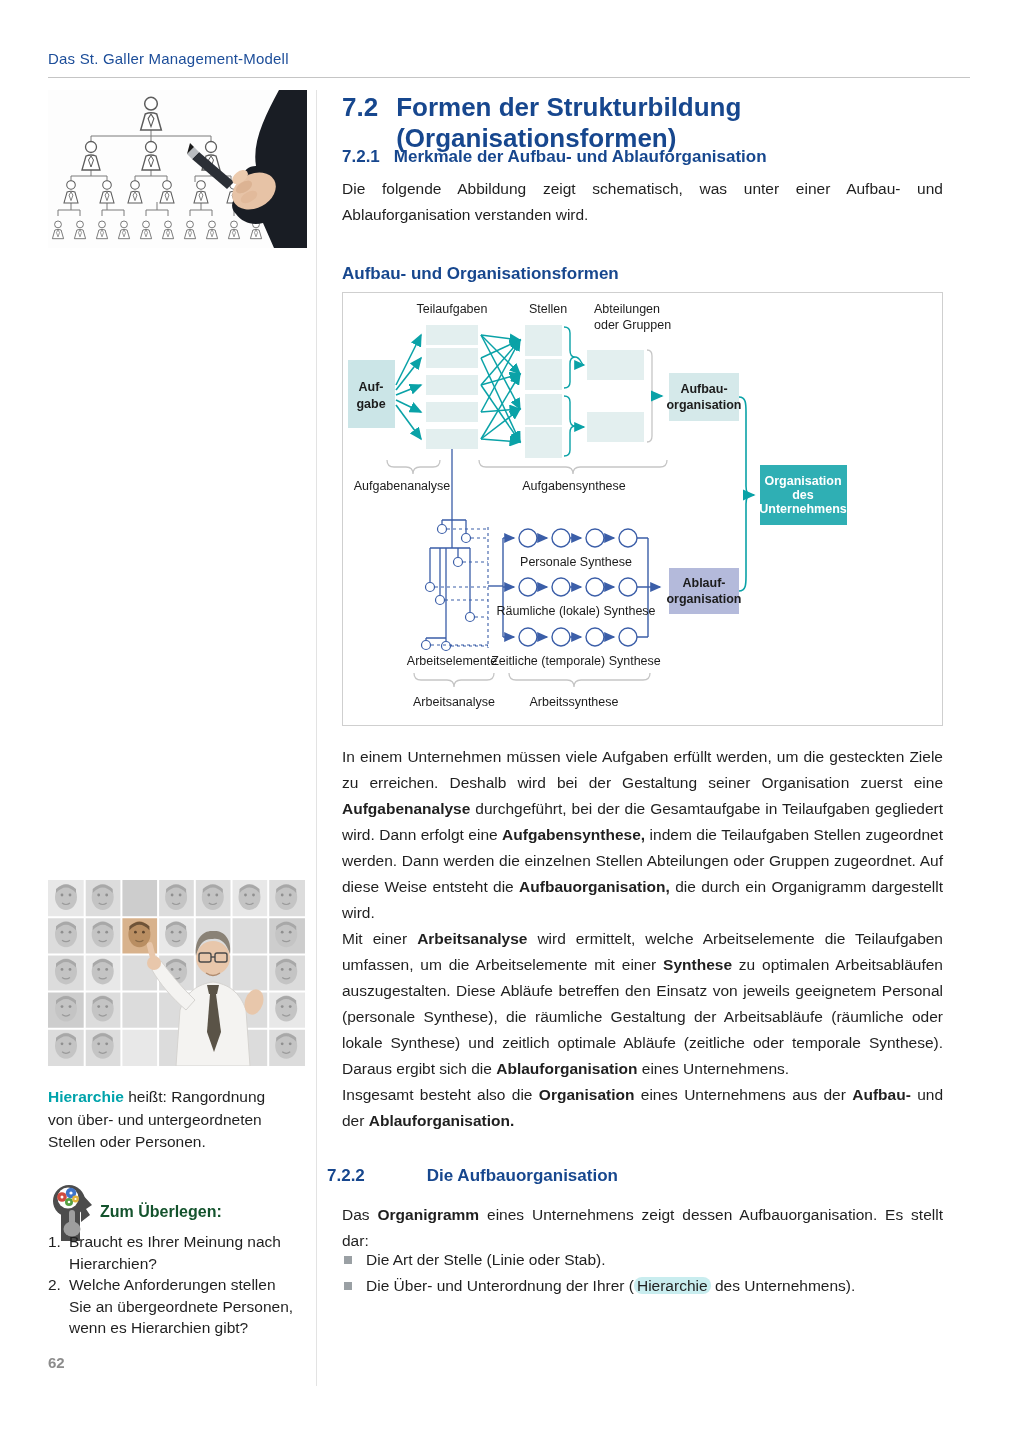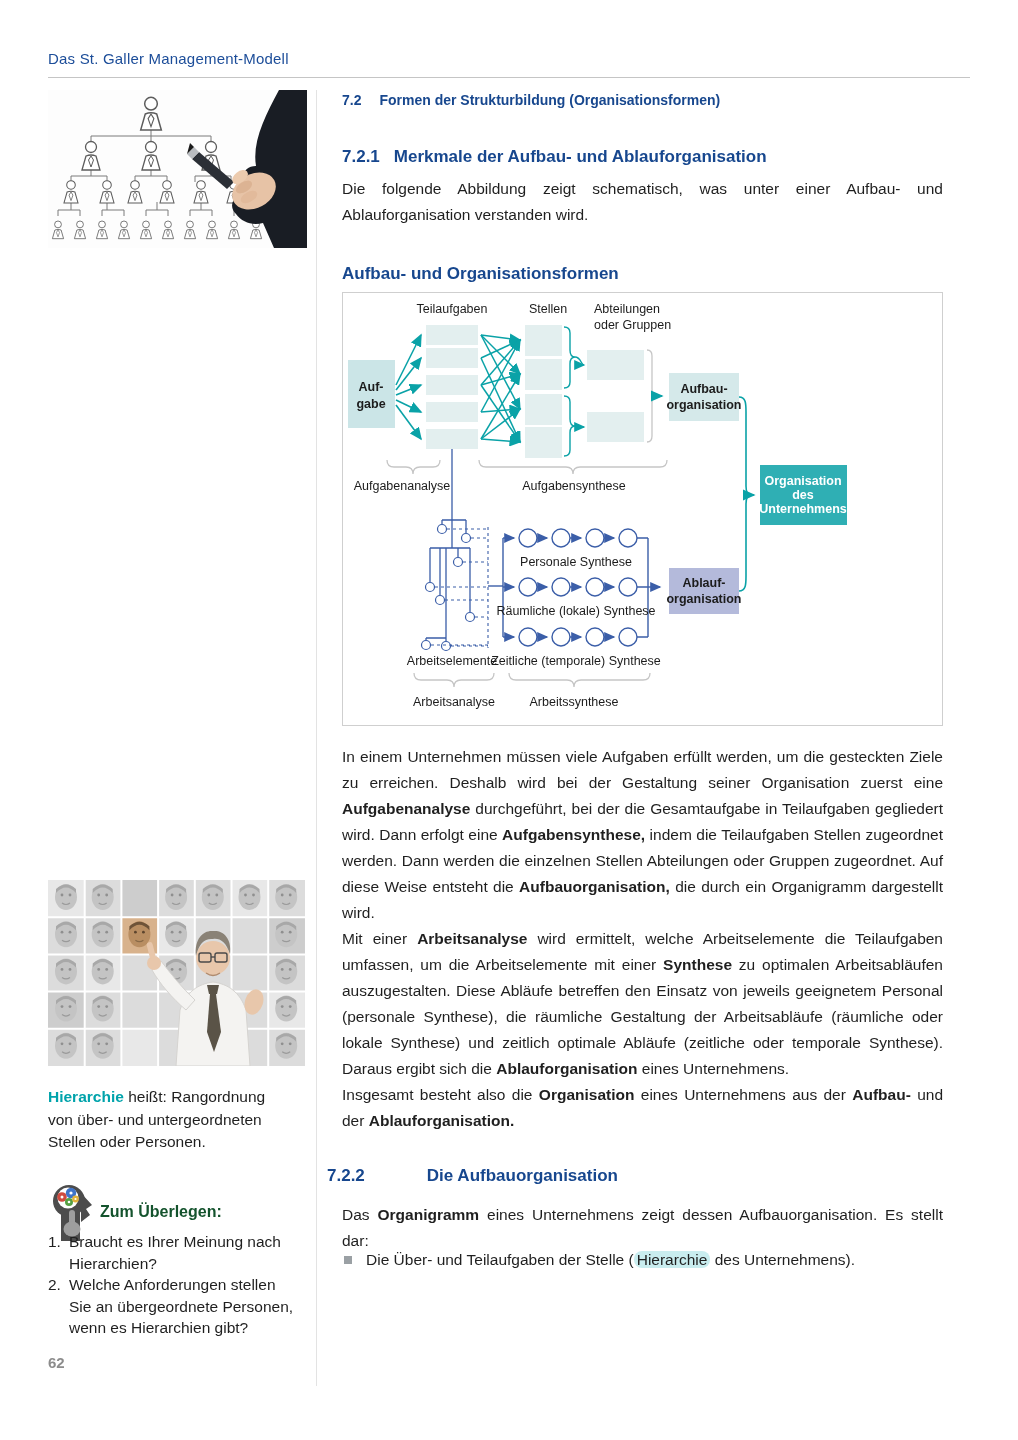--- a/index.html
+++ b/index.html
@@ -7,21 +7,21 @@
   body {
     width:1018px; height:1440px; position:relative; overflow:hidden;
     font-family:"Liberation Sans","DejaVu Sans",sans-serif; color:#1f1f1f;
   }
   .abs { position:absolute; }
 
   .running-header { left:48px; top:50px; font-size:15px; color:#1c4d99; letter-spacing:.2px; }
   .header-rule { left:48px; top:77px; width:922px; height:1px; background:#c5c5c5; }
   .vrule { left:316px; top:90px; width:1px; height:1296px; background:#e3e3e3; }
 
-  .h1 { left:342px; top:92px; font-size:14px; font-weight:bold; color:#17478e; display:flex; }
+  .h1 { left:342px; top:92px; font-size:26px; font-weight:bold; color:#17478e; display:flex; }
   .h1 .num { margin-right:18px; }
   .h2 { font-size:17px; font-weight:bold; color:#17478e; display:flex; }
   .h2 .num { margin-right:14px; }
   .h2a { left:342px; top:147px;align-items:flex-end; }
   .h2b { left:327px; top:1166px;gap:48px; }
 
   .bodytext { width:601px; font-size:15.5px; line-height:26px; text-align:justify; color:#1f1f1f; }
   .intro { left:342px; top:176px; }
   .p1 { left:342px; top:744px; }
   .p2 { left:342px; top:926px; }
@@ -294,21 +294,22 @@
 <div class="abs bodytext p2"><span>Mit einer </span><span class="b">Arbeitsanalyse</span><span> wird ermittelt, welche Arbeitselemente die Teilaufgaben umfassen, um die Arbeitselemente mit einer </span><span class="b">Synthese</span><span> zu optimalen Arbeitsabläufen auszugestalten. Diese Abläufe betreffen den Einsatz von jeweils geeignetem Personal (personale Synthese), die räumliche Gestaltung der Arbeitsabläufe (räumliche oder lokale Synthese) und zeitlich optimale Abläufe (zeitliche oder temporale Synthese). Daraus ergibt sich die </span><span class="b">Ablauforganisation</span><span> eines Unternehmens.</span></div>
 <div class="abs bodytext p3"><span>Insgesamt besteht also die </span><span class="b">Organisation</span><span> eines Unternehmens aus der </span><span class="b">Aufbau-</span><span> und der </span><span class="b">Ablauforganisation.</span></div>
 
 <div class="abs h2 h2b">
   <span class="num">7.2.2</span>
   <span>Die Aufbauorganisation</span>
 </div>
 <div class="abs bodytext p4"><span>Das </span><span class="b">Organigramm</span><span> eines Unternehmens zeigt dessen Aufbauorganisation. Es stellt dar:</span></div>
 
 <div class="abs bullets">
-  <div class="bullet-item"><span>Die Über- und Teilaufgaben der Stelle (</span><span class="hl">Hierarchie</span><span> des Unternehmens).</span></div>
+  <div class="bullet-item"><span>Die Art der Stelle (Linie oder Stab).</span></div>
+  <div class="bullet-item"><span>Die Über- und Unterordnung der Ihrer (</span><span class="hl">Hierarchie</span><span> des Unternehmens).</span></div>
 </div>
 
 <svg class="abs photo2" viewBox="0 0 257 186">
   <defs>
     <g id="face">
       <ellipse cx="18" cy="17" rx="11" ry="13" fill="#c4c4c4"></ellipse>
       <path d="M8,13 Q18,2 28,13 L28,9 Q18,0 8,9 Z" fill="#a8a8a8"></path>
       <circle cx="14" cy="15" r="1.4" fill="#8f8f8f"></circle>
         <circle cx="22" cy="15" r="1.4" fill="#8f8f8f"></circle>
       <path d="M14,23 Q18,26 22,23" stroke="#9a9a9a" stroke-width="1.2" fill="none"></path>

